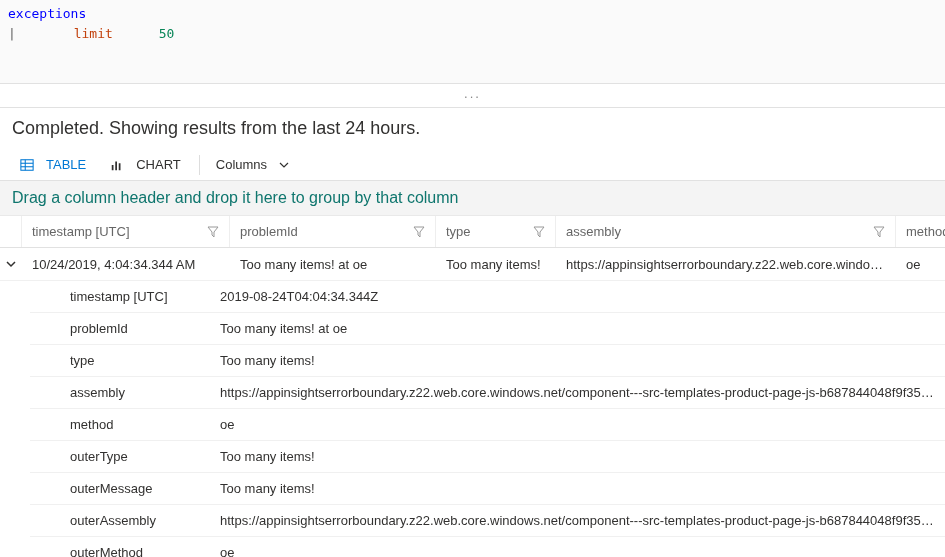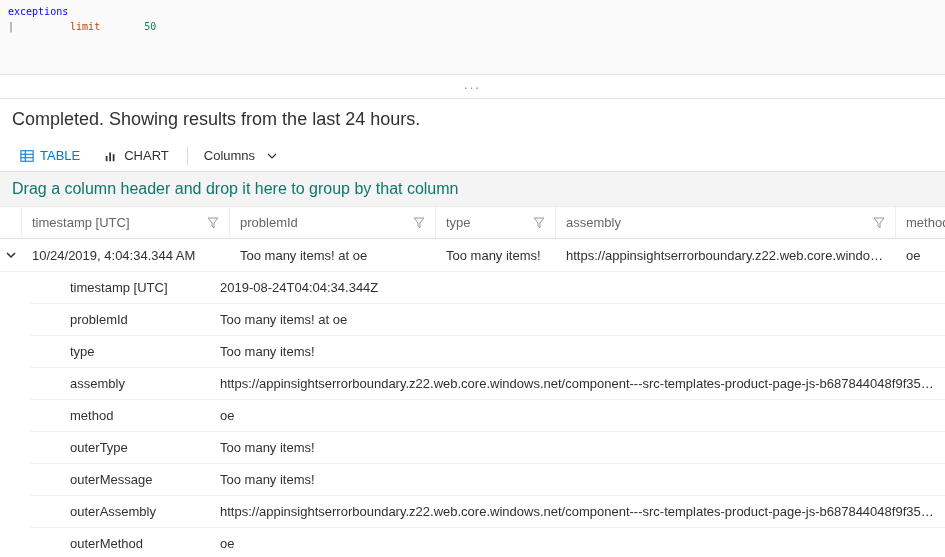--- a/index.html
+++ b/index.html
@@ -7,21 +7,21 @@
       font-family: "Segoe UI", -apple-system, BlinkMacSystemFont, sans-serif;
       font-size: 13px;
       color: #323130;
       background: #fff;
     }
     .query-editor {
       border-bottom: 1px solid #e1e1e1;
       padding: 4px 8px 40px 8px;
       background: #fafafa;
       font-family: 'Consolas', 'Monaco', monospace;
-      font-size: 10px;
+      font-size: 13px;
       line-height: 1.5;
     }
     .query-line { white-space: pre; }
     .kw-table { color: #0000ff; }
     .kw-op { color: #c2410c; margin-left: 48px; }
     .kw-num { color: #098658; margin-left: 38px; }
     .kw-pipe { color: #666; padding-right: 2px; }
     .ellipsis-row { text-align: center; color: #888; padding: 2px 0 6px 0; border-bottom: 1px solid #e1e1e1; letter-spacing:2px;}
     .status-bar {
       padding: 10px 12px;
@@ -32,21 +32,21 @@
     .view-tabs {
       display: flex;
       align-items: center;
       border-bottom: 1px solid #e1e1e1;
       padding: 0 8px;
       background:#fff;
     }
     .view-tab {
       display: flex;
       align-items: center;
-      gap: 6px;
+      gap: 12px;
       padding: 8px 12px;
       cursor: pointer;
       font-size: 13px;
       color: #323130;
     }
     .view-tab.active { color: #0078d4; }
     .tab-icon svg { width: 14px; height: 14px; display:block; }
     .tab-sep { border-left: 1px solid #ddd; height: 20px; margin: 0 6px; }
     .columns-drop {
       display: flex; align-items: center; gap: 12px; padding: 8px 10px; cursor: pointer;

